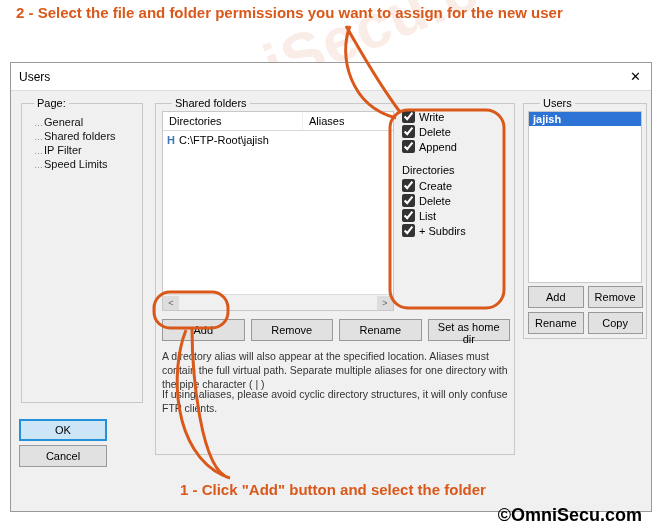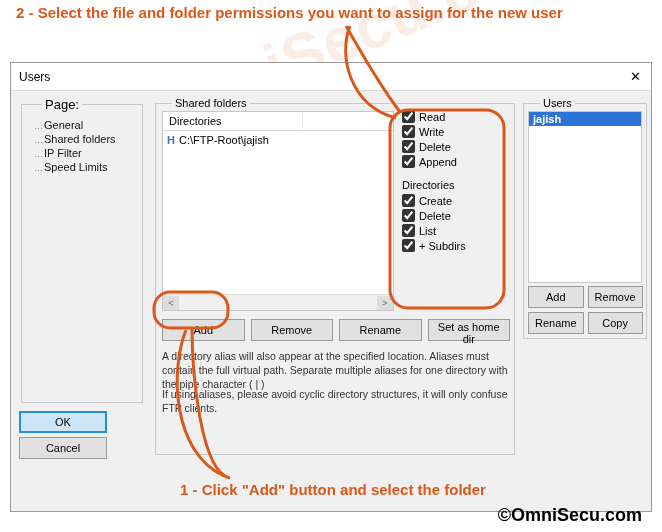--- a/index.html
+++ b/index.html
@@ -31,30 +31,30 @@
     padding: 0 6px 0 8px; font-size: 12px;
   }
 
   
   .left-col {
     position: absolute; left: 8px; top: 34px; width: 126px; height: 358px;
   }
   .page-group {
     border: 1px solid #c8c8c8; height: 306px; padding: 2px 0 0 0; position: relative;
   }
-  .page-group legend { font-size: 13px; padding: 0 3px; margin-left: 20px; }
+  .page-group legend { font-size: 11px; padding: 0 3px; margin-left: 12px; }
   .tree { padding: 4px 1px 0 6px; font-size: 11px; }
   .tree-item { padding: 1px 0 1px 6px; color: #111; cursor: default; }
   .tree-item::before { content: "\2026"; color: #888; letter-spacing: -2px; margin-right: 3px; font-size: 9px; }
 
   .ok-btn, .cancel-btn {
     display: block; width: 88px; height: 22px; font-size: 11px;
     background: #e1e1e1; border: 1px solid #999; cursor: pointer; margin-top: 4px;
   }
-  .ok-btn { background: #cde6f7; border: 2px solid #2390d8; margin-top: 8px; }
+  .ok-btn { background: #cde6f7; border: 2px solid #2390d8; margin-top: 16px; }
 
   
   .shared-group {
     position: absolute; left: 142px; top: 34px; width: 360px; height: 358px;
     border: 1px solid #c8c8c8;
   }
   .shared-group legend { font-size: 11px; padding: 0 3px; margin-left: 4px; }
 
   .dir-table {
     position: absolute; left: 6px; top: 2px; width: 232px; height: 200px;
@@ -133,36 +133,33 @@
       <button class="ok-btn">OK</button>
       <button class="cancel-btn">Cancel</button>
     </div>
 
     <fieldset class="shared-group">
       <legend>Shared folders</legend>
 
       <div class="dir-table">
         <div class="dir-head">
           <div class="col1">Directories</div>
+          <div class="col2">Aliases</div>
         </div>
         <div class="dir-row">
           <span class="h">H</span>
           <span>C:\FTP-Root\jajish</span>
         </div>
         <div class="dir-scroll-h">
           <div class="scroll-btn">&lt;</div>
           <div class="scroll-btn">&gt;</div>
         </div>
       </div>
 
       <div class="perm-col">
-        <label class="perm-item">
-            <input type="checkbox" checked="" style="">
-            <span>Read</span>
-          </label>
         <label class="perm-item">
             <input type="checkbox" checked="" style="">
             <span>Write</span>
           </label>
         <label class="perm-item">
             <input type="checkbox" checked="" style="">
             <span>Delete</span>
           </label>
         <label class="perm-item">
             <input type="checkbox" checked="" style="">

